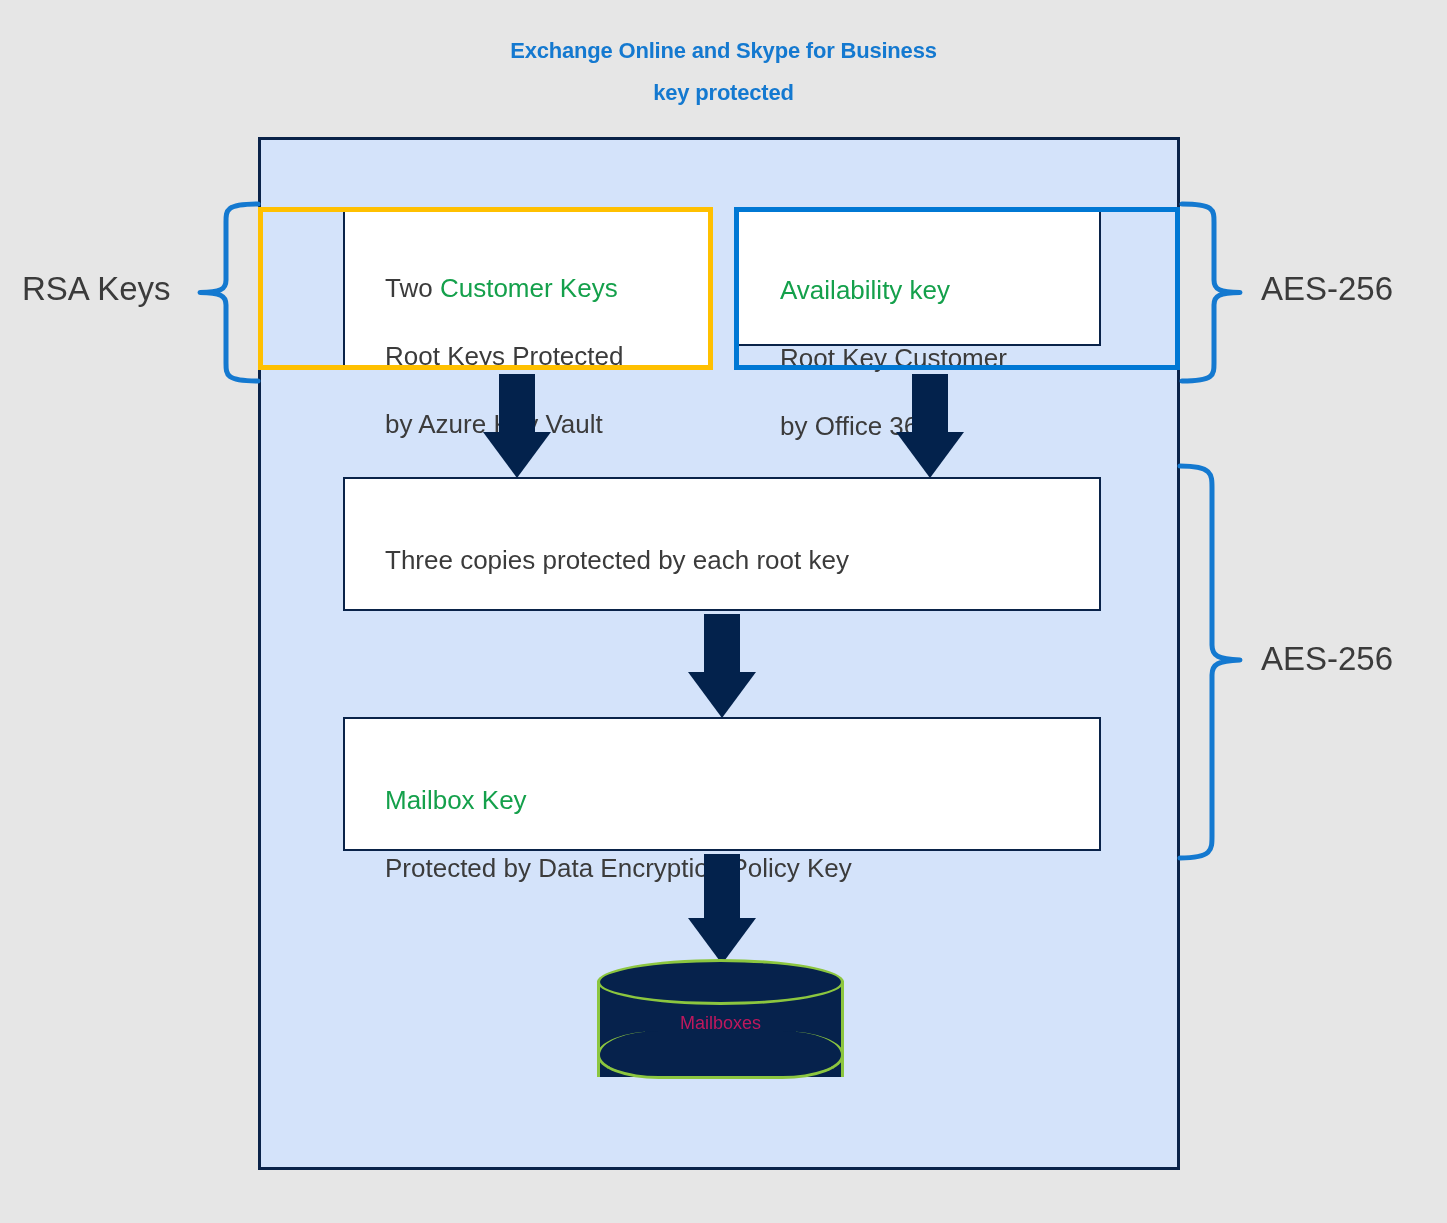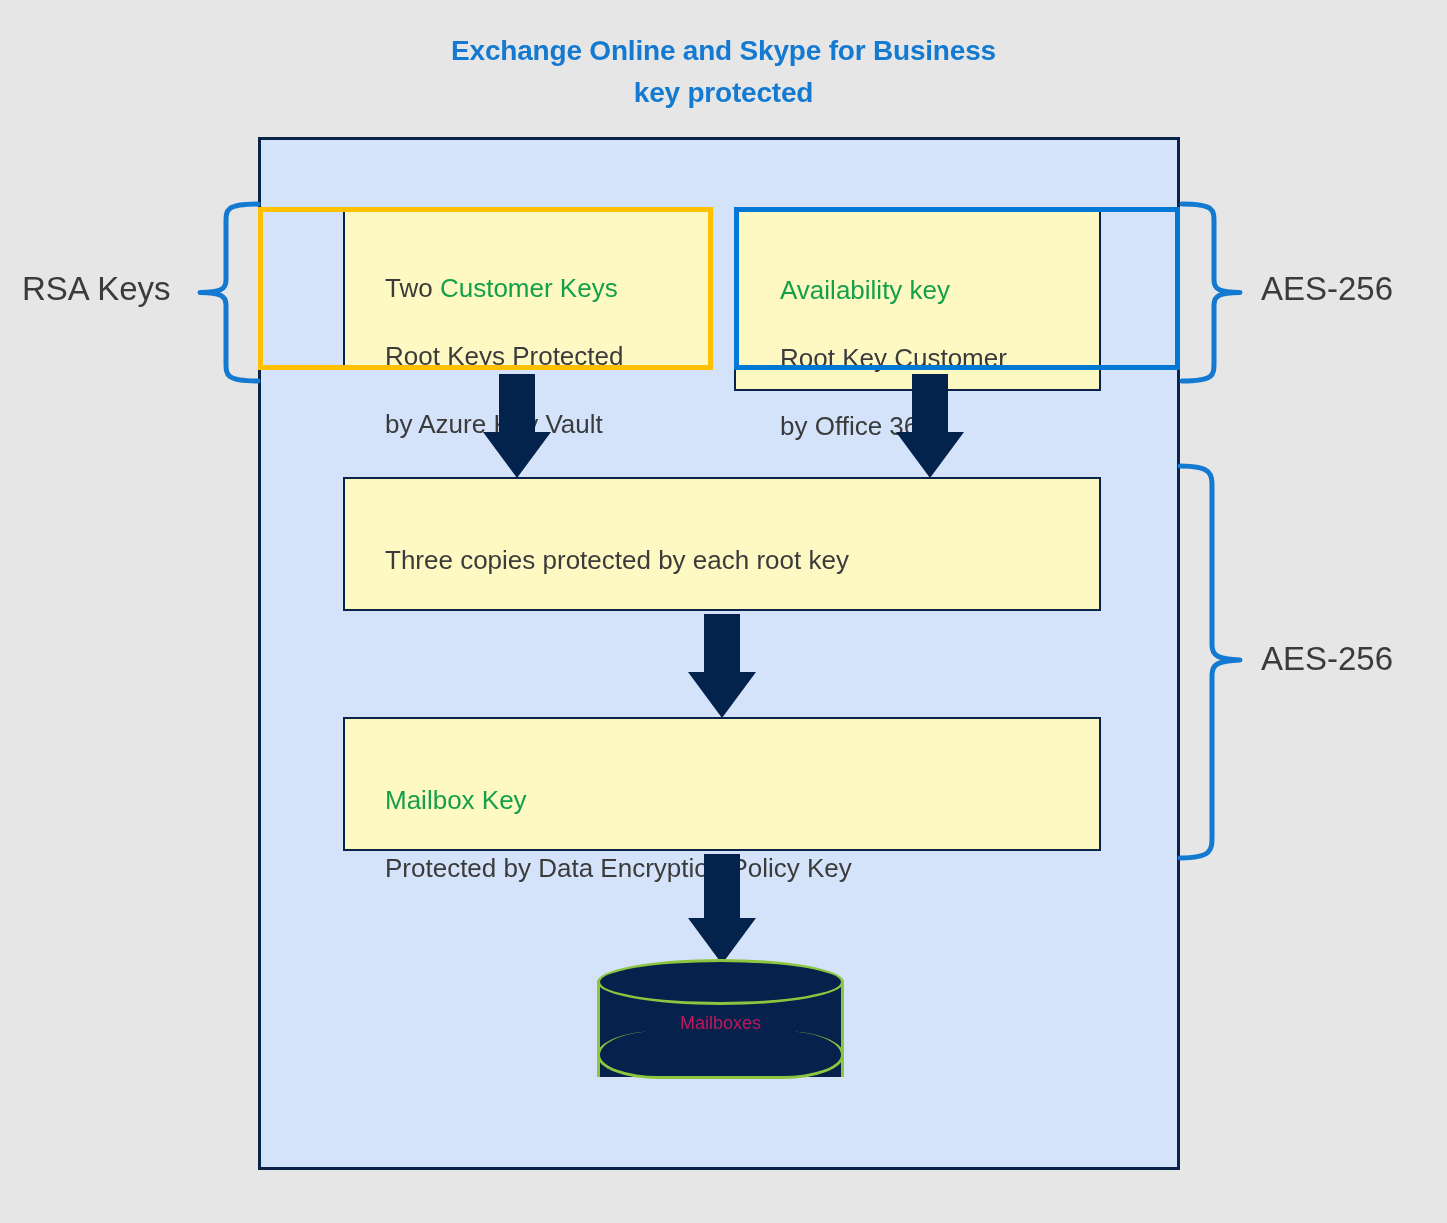--- a/index.html
+++ b/index.html
@@ -10,45 +10,45 @@
     position:relative;overflow:hidden;
   }
   .canvas{position:absolute;left:0;top:0;width:1447px;height:1223px;}
 
   
   .title{
     position:absolute;left:0;top:30px;width:1447px;
     text-align:center;
     color:#1479d0;
     font-weight:bold;
-    font-size:28px;
+    font-size:22px;
     line-height:42px;
     letter-spacing:-0.2px;
   }
   .title .ln{display:block;}
 
   
   .outer-box{
     position:absolute;
     left:258px;top:137px;
     width:922px;height:1033px;
     background:#d4e3fa;
     border:3px solid #0a2349;
     box-sizing:border-box;
   }
 
   
   .grey-box{
     position:absolute;
-    background:#fef9c3;
+    background:#ffffff;
     border:2px solid #0a2349;
     box-sizing:border-box;
   }
   .box-customer{ left:343px; top:207px; width:369px; height:163px; }
-  .box-availability{ left:734px; top:207px; width:367px; height:184px; }
+  .box-availability{ left:734px; top:207px; width:367px; height:139px; }
   .box-depk{ left:343px; top:477px; width:758px; height:134px; }
   .box-mailboxkey{ left:343px; top:717px; width:758px; height:134px; }
 
   .box-text{
     position:absolute;
     color:#3b3b3b;
     font-size:26px;
     line-height:34px;
     white-space:pre-line;
   }

